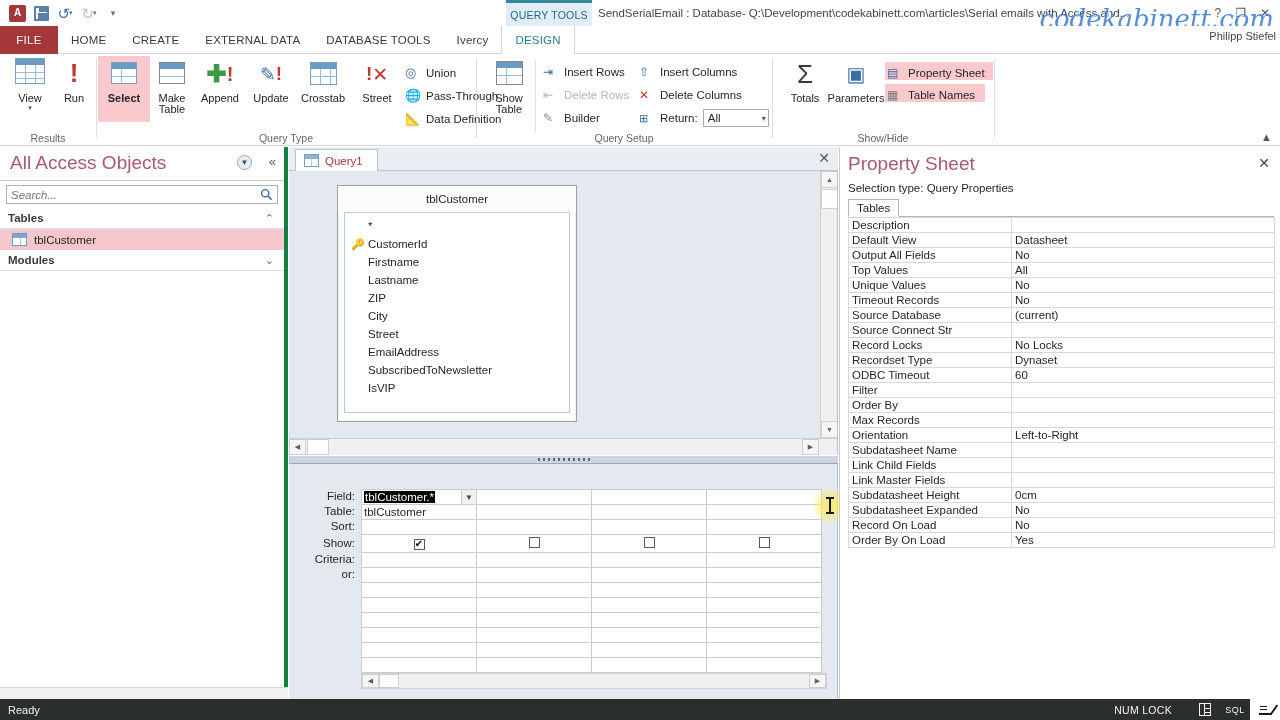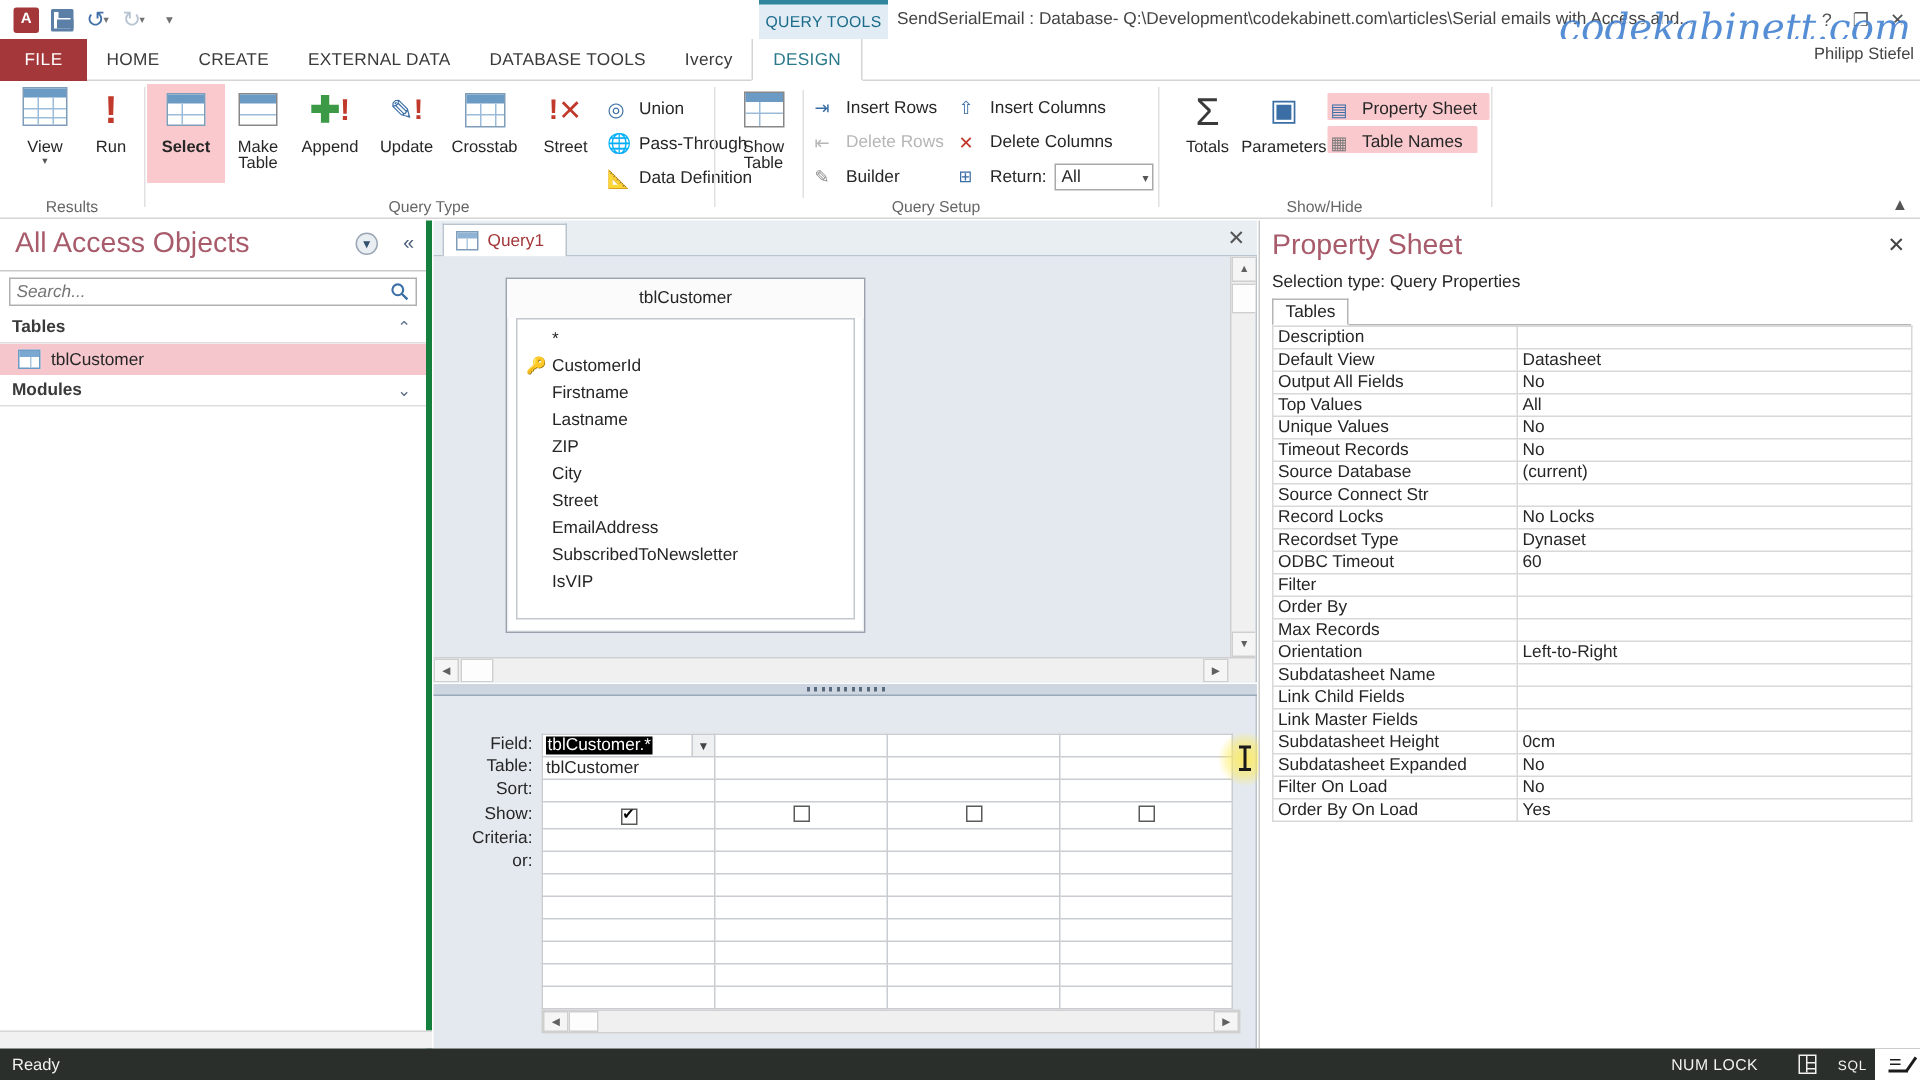--- a/index.html
+++ b/index.html
@@ -907,21 +907,21 @@
           </tr>
         <tr>
             <td class="k">Subdatasheet Height</td>
             <td>0cm</td>
           </tr>
         <tr>
             <td class="k">Subdatasheet Expanded</td>
             <td>No</td>
           </tr>
         <tr>
-            <td class="k">Filter On Load</td>
+            <td class="k">Record On Load</td>
             <td>No</td>
           </tr>
         <tr>
             <td class="k">Order By On Load</td>
             <td>Yes</td>
           </tr>
       </tbody>
     </table>
   </div>
 

